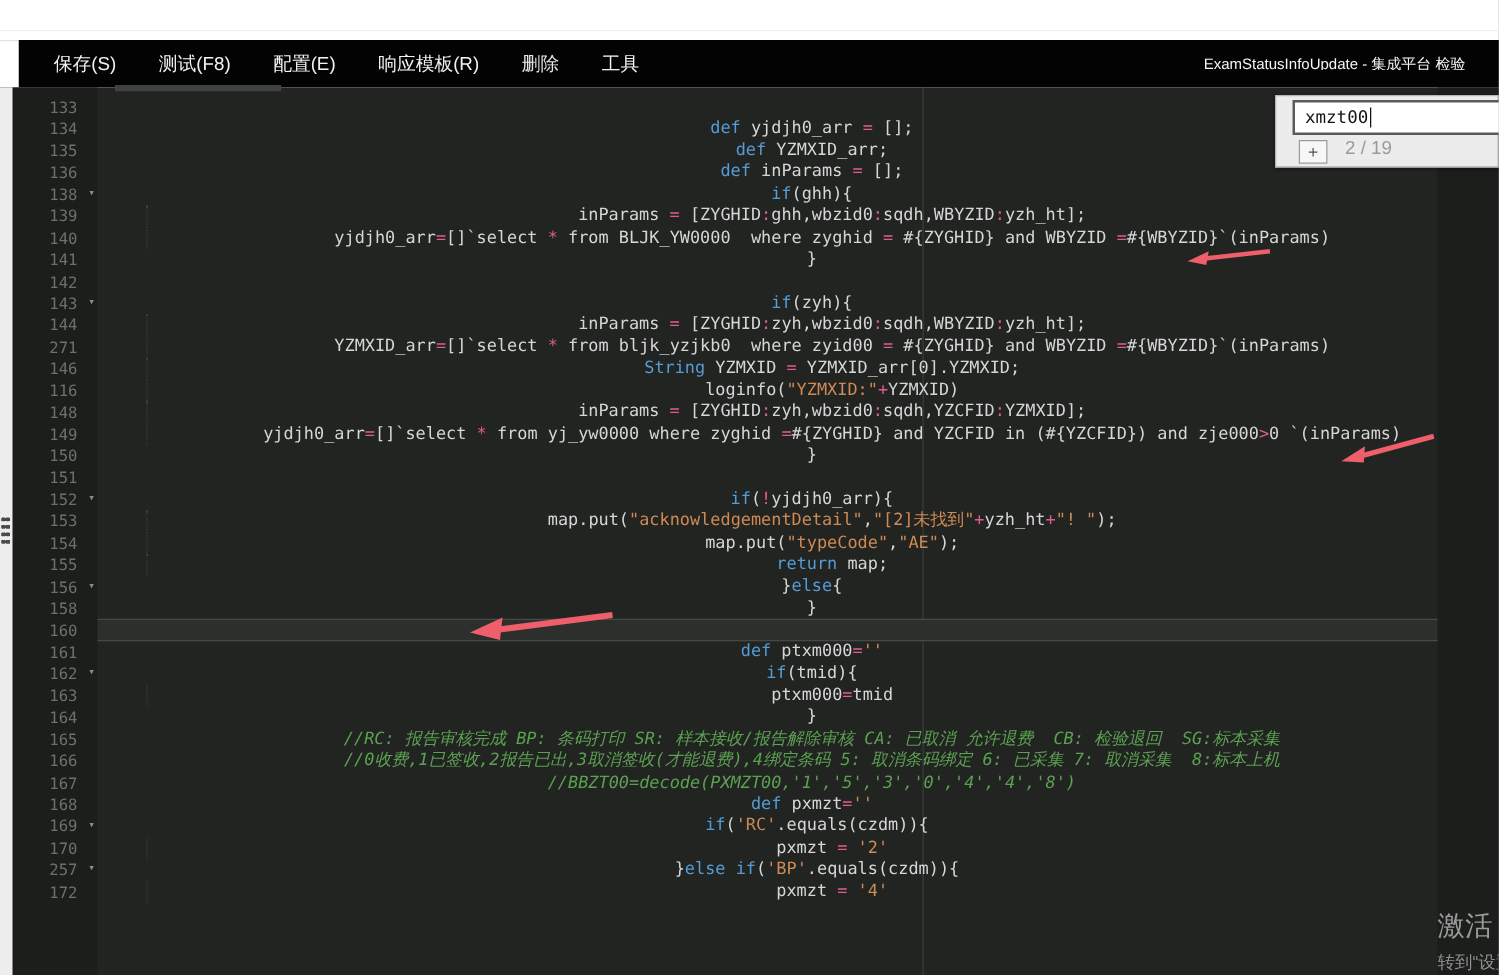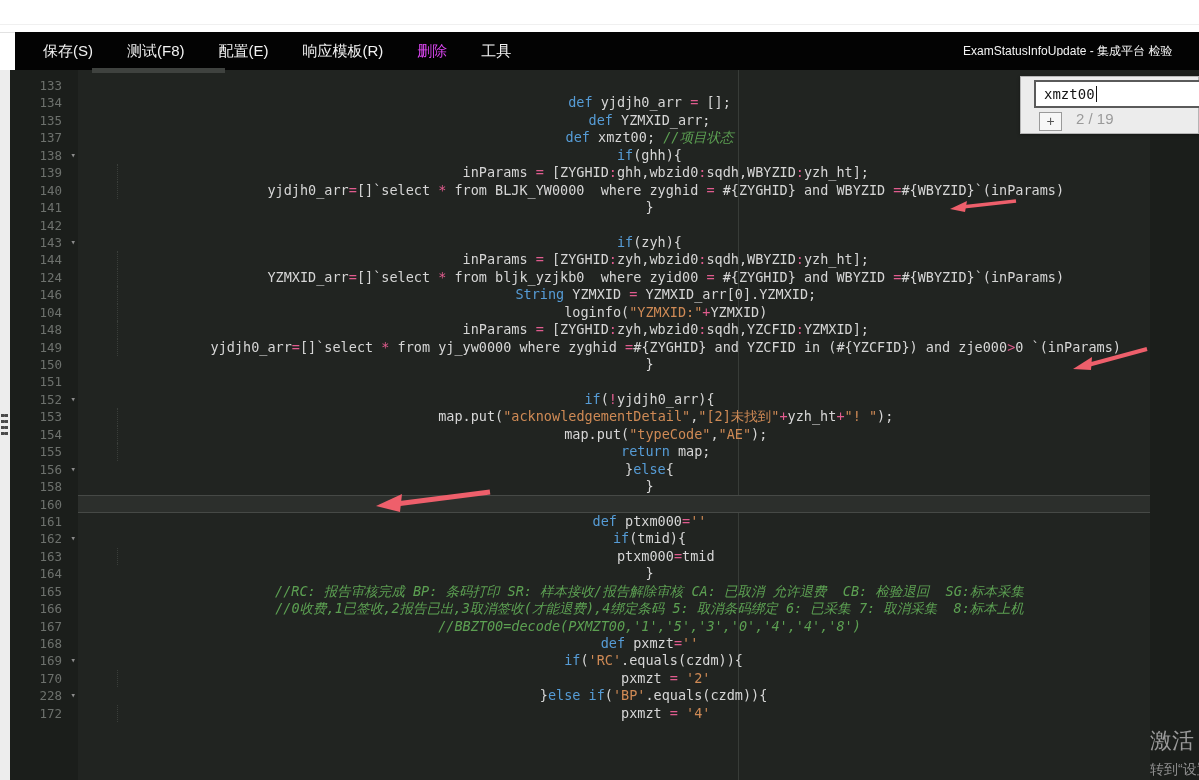--- a/index.html
+++ b/index.html
@@ -8,21 +8,21 @@
 
   
   .chrome-strip{position:absolute;left:0;top:0;width:1199px;height:32px;background:#ffffff;
     border-bottom:1px solid #e2e2e2;}
   .chrome-strip .inner-line{position:absolute;left:0;top:24px;width:100%;height:1px;background:#f0f0f0;}
 
   
   .menubar{position:absolute;left:15px;top:32px;width:1199px;height:38px;background:#030303;
     display:flex;align-items:center;padding-left:28px;box-sizing:border-box;gap:34px;}
   .menu-item{color:#f2f2f2;font-size:15px;cursor:default;white-space:nowrap;}
-  .menu-item.accent{color:#d946ef;text-align:right;}
+  .menu-item.accent{color:#e5e5e5;text-align:right;}
   .win-title{position:absolute;left:948px;top:0;height:24px;line-height:38px;width:251px;
     overflow:hidden;white-space:nowrap;color:#f5f5f5;font-size:12px;}
 
   
   .editor{position:absolute;left:0;top:70px;width:1199px;height:710px;background:#212421;}
   .left-strip{position:absolute;left:0;top:0;width:10px;height:710px;background:#ededed;}
   .drag-handle{position:absolute;left:1px;top:344px;width:8px;display:flex;flex-direction:column;gap:3px;}
   .drag-handle i{display:block;width:7px;height:3px;
      background:radial-gradient(circle at 25% 50%, #4a4a4a 34%, transparent 40%),
                 radial-gradient(circle at 75% 50%, #4a4a4a 34%, transparent 40%);}
@@ -109,23 +109,23 @@
         <div class="code"><span class="kw">def</span><span class="pl"> yjdjh0_arr </span><span class="op">=</span><span class="pl"> [];</span></div>
       </div>
       <div class="row">
         <div class="gutter">
           <span class="num">135</span>
         </div>
         <div class="code"><span class="kw">def</span><span class="pl"> YZMXID_arr;</span></div>
       </div>
       <div class="row">
         <div class="gutter">
-          <span class="num">137</span>
-        </div>
-        <div class="code"><span class="kw">def</span><span class="pl"> xmzt00; </span><span class="com">//项目状态</span></div>
+          <span class="num">136</span>
+        </div>
+        <div class="code"><span class="kw">def</span><span class="pl"> inParams </span><span class="op">=</span><span class="pl"> [];</span></div>
       </div>
       <div class="row">
         <div class="gutter">
           <span class="num">138</span>
           <span class="fold">▾</span>
         </div>
         <div class="code"><span class="kw">if</span><span class="pl">(ghh){</span></div>
       </div>
       <div class="row">
         <div class="gutter">
@@ -159,33 +159,33 @@
         <div class="code"><span class="kw">if</span><span class="pl">(zyh){</span></div>
       </div>
       <div class="row">
         <div class="gutter">
           <span class="num">144</span>
         </div>
         <div class="code guide"><span class="pl">    inParams </span><span class="op">=</span><span class="pl"> [ZYGHID</span><span class="op">:</span><span class="pl">zyh,wbzid0</span><span class="op">:</span><span class="pl">sqdh,WBYZID</span><span class="op">:</span><span class="pl">yzh_ht];</span></div>
       </div>
       <div class="row">
         <div class="gutter">
-          <span class="num">124</span>
+          <span class="num">271</span>
         </div>
         <div class="code guide"><span class="pl">    YZMXID_arr</span><span class="op">=</span><span class="pl">[]`select </span><span class="op">*</span><span class="pl"> from bljk_yzjkb0  where zyid00 </span><span class="op">=</span><span class="pl"> #{ZYGHID} and WBYZID </span><span class="op">=</span><span class="pl">#{WBYZID}`(inParams)</span></div>
       </div>
       <div class="row">
         <div class="gutter">
           <span class="num">146</span>
         </div>
         <div class="code guide"><span class="pl">    </span><span class="kw">String</span><span class="pl"> YZMXID </span><span class="op">=</span><span class="pl"> YZMXID_arr[0].YZMXID;</span></div>
       </div>
       <div class="row">
         <div class="gutter">
-          <span class="num">104</span>
+          <span class="num">116</span>
         </div>
         <div class="code guide"><span class="pl">    loginfo(</span><span class="str">"YZMXID:"</span><span class="op">+</span><span class="pl">YZMXID)</span></div>
       </div>
       <div class="row">
         <div class="gutter">
           <span class="num">148</span>
         </div>
         <div class="code guide"><span class="pl">    inParams </span><span class="op">=</span><span class="pl"> [ZYGHID</span><span class="op">:</span><span class="pl">zyh,wbzid0</span><span class="op">:</span><span class="pl">sqdh,YZCFID</span><span class="op">:</span><span class="pl">YZMXID];</span></div>
       </div>
       <div class="row">
@@ -307,21 +307,21 @@
         <div class="code"><span class="pl"> </span><span class="kw">if</span><span class="pl">(</span><span class="str">'RC'</span><span class="pl">.equals(czdm)){</span></div>
       </div>
       <div class="row">
         <div class="gutter">
           <span class="num">170</span>
         </div>
         <div class="code guide"><span class="pl">    pxmzt </span><span class="op">=</span><span class="pl"> </span><span class="str">'2'</span></div>
       </div>
       <div class="row">
         <div class="gutter">
-          <span class="num">228</span>
+          <span class="num">257</span>
           <span class="fold">▾</span>
         </div>
         <div class="code"><span class="pl"> }</span><span class="kw">else</span><span class="pl"> </span><span class="kw">if</span><span class="pl">(</span><span class="str">'BP'</span><span class="pl">.equals(czdm)){</span></div>
       </div>
       <div class="row">
         <div class="gutter">
           <span class="num">172</span>
         </div>
         <div class="code guide"><span class="pl">    pxmzt </span><span class="op">=</span><span class="pl"> </span><span class="str">'4'</span></div>
       </div>

